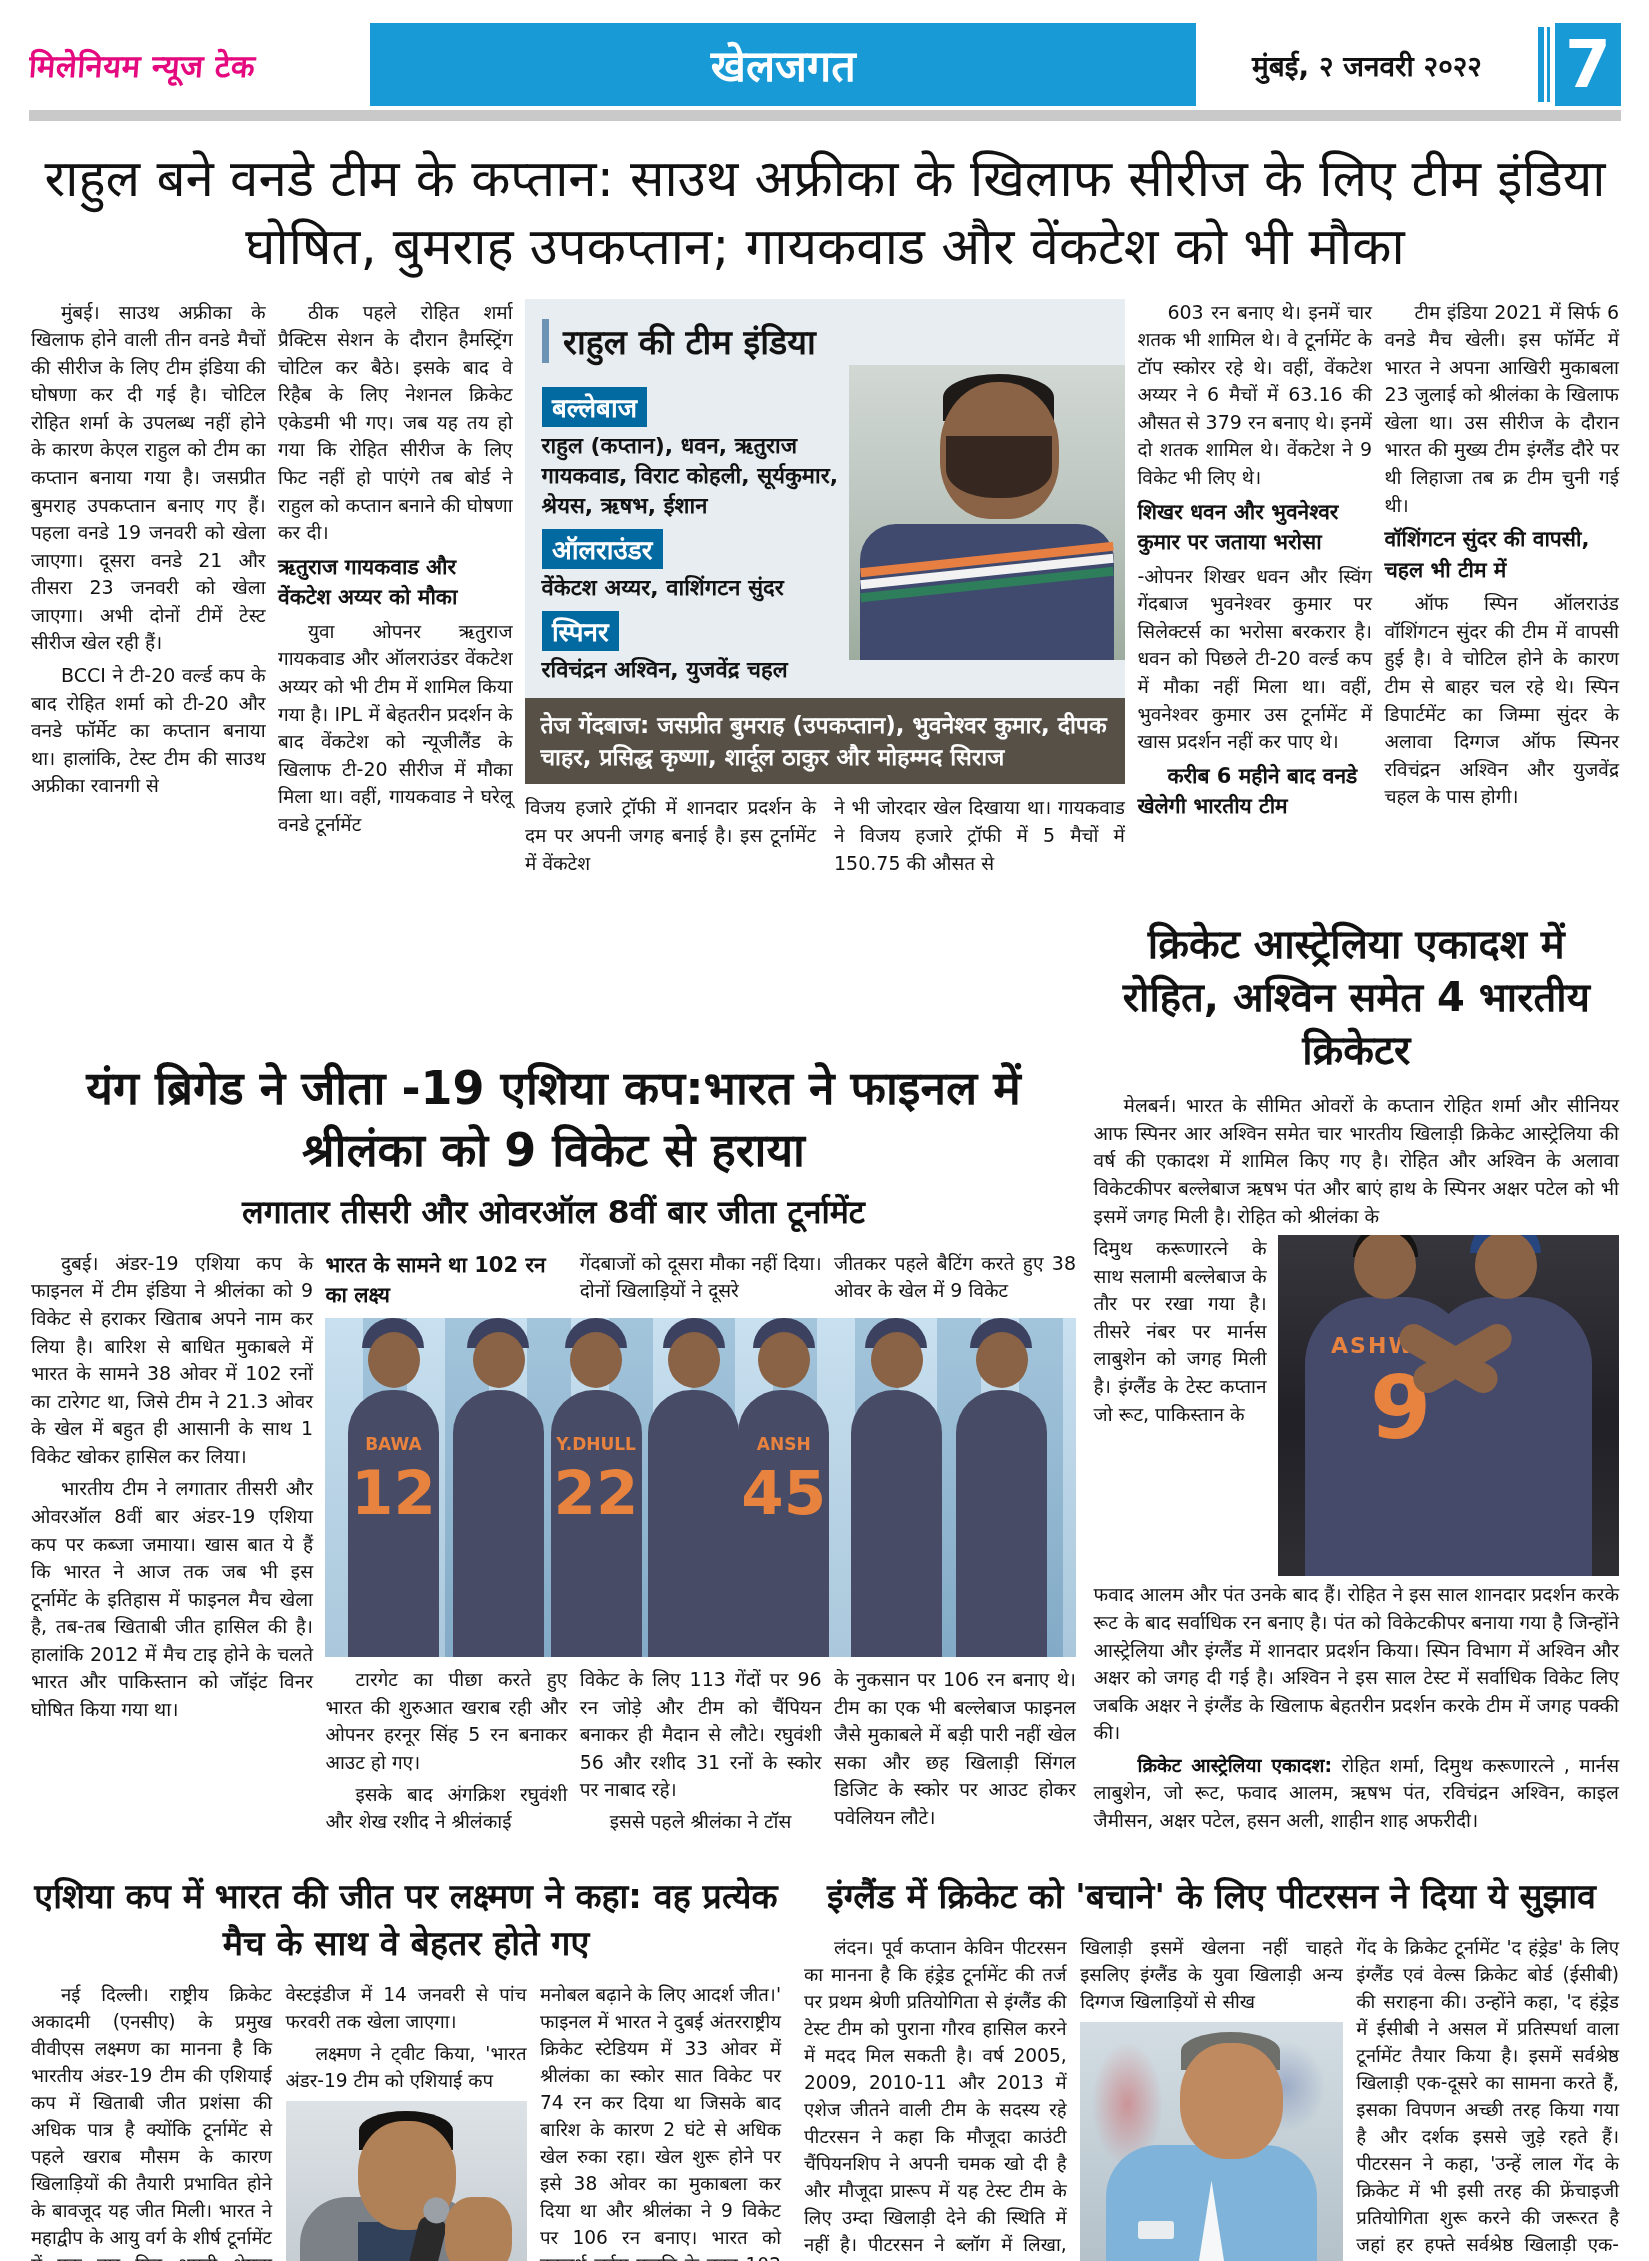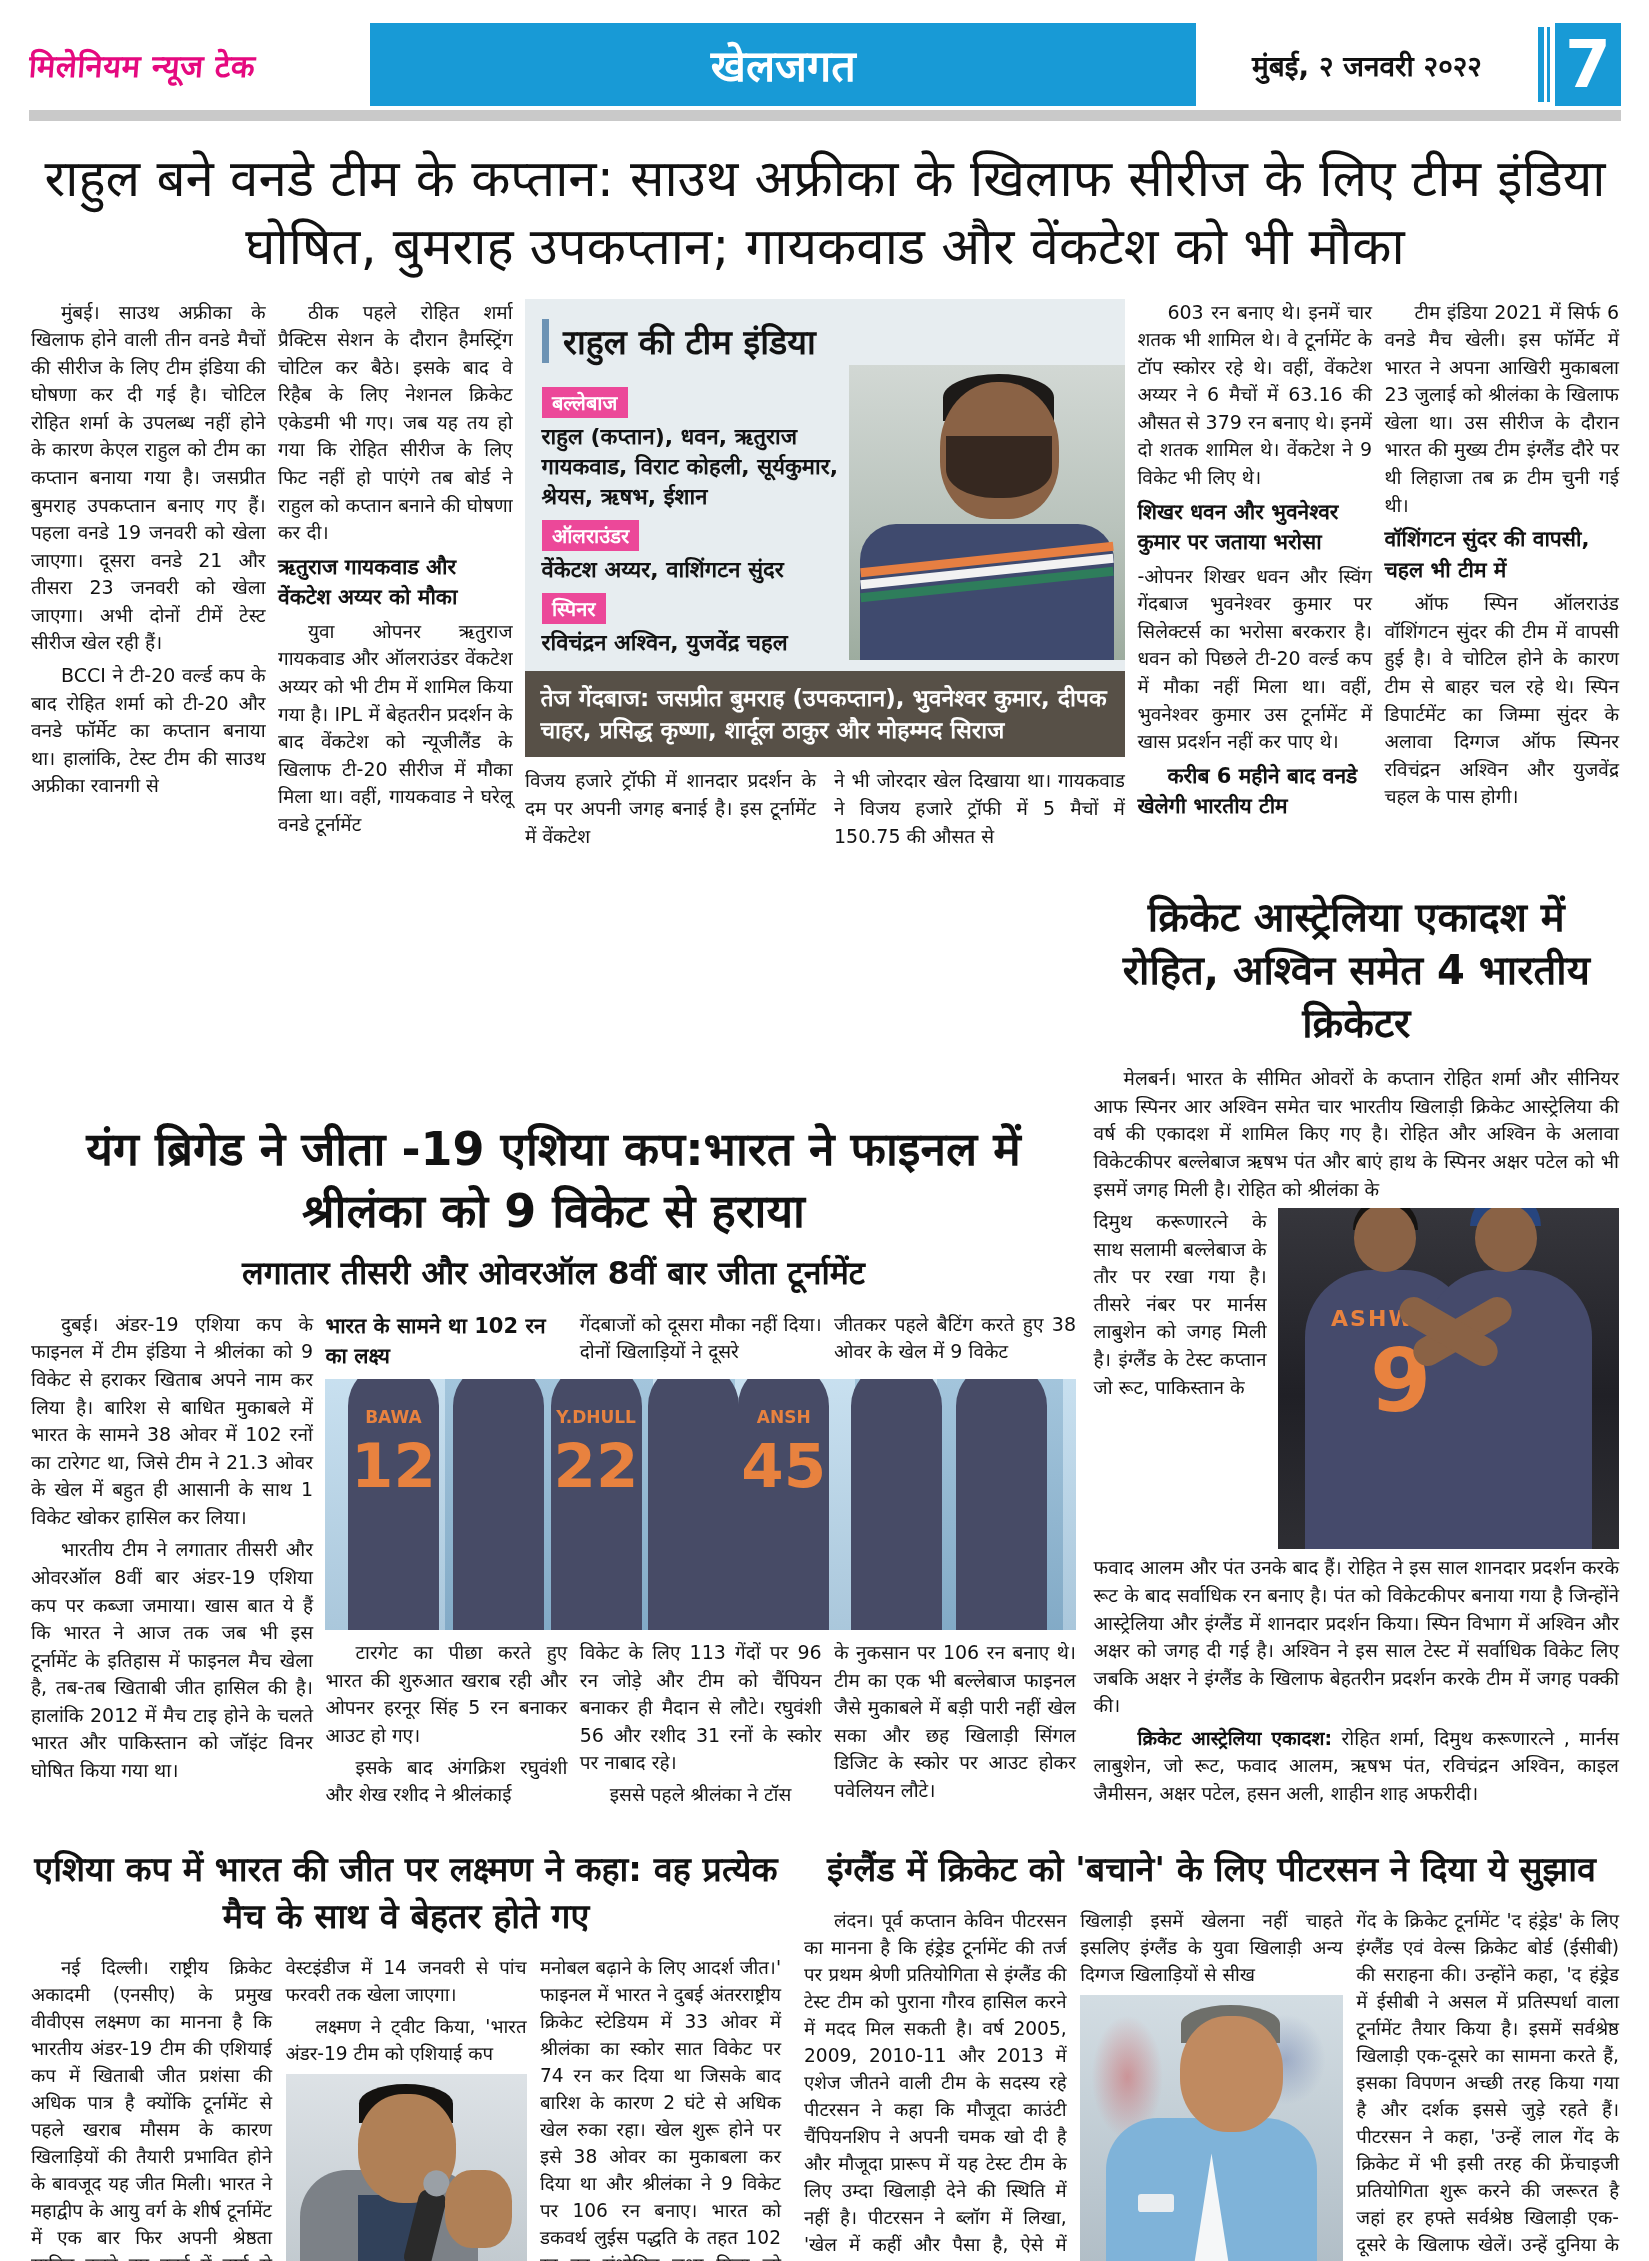--- a/index.html
+++ b/index.html
@@ -26,39 +26,39 @@
   .newscol p{margin:0 0 5.2px;text-indent:30px;}
   .newscol p.noindent{text-indent:0;}
   .colsub{font-weight:800;text-align:left;font-size:21px;margin:3.1px 0;}
   
   .infobox-wrap{flex:0 0 600px;}
   .infobox{background:#e7edf0;position:relative;padding:15.5px 16.6px 0;box-sizing:border-box;}
   .box-title{display:flex;align-items:center;margin-bottom:13.5px;}
   .bluebar{width:7.2px;height:44px;background:#6d93b4;margin-right:10.3px;}
   .box-title h3{margin:4px;font-size:34px;font-weight:800;}
   .box-left{width:53%;position:relative;z-index:2;}
-  .chip{display:inline-block;background:#ec4899;color:#fff;font-weight:700;font-size:20px;
+  .chip{display:inline-block;background:#0369a1;color:#fff;font-weight:700;font-size:26px;
         padding:2.1px 10.3px;margin:5.2px 0 4.1px;}
   .box-list{font-size:22px;font-weight:600;line-height:1.35;margin:0 0 3.1px;}
   .box-footer{background:#575047;color:#fff;font-weight:700;font-size:23px;line-height:1.42;
         padding:10.3px 15.5px;margin:13.5px -16.6px 0;}
   .under-box{display:flex;gap:18px;margin-top:10.3px;}
   
   .photo{position:relative;overflow:hidden;background:#ccc;}
   .rahul-photo{position:absolute;right:0;top:66px;width:46%;height:295px;z-index:1;
         background:linear-gradient(180deg,#d2d8d4 0%,#b9c3bc 55%,#9dac9f 100%);}
   .klr-head{position:absolute;top:6%;left:33%;width:119px;height:137px;background:#8a6245;border-radius:48% 48% 42% 42%;}
   .klr-hair{position:absolute;top:3%;left:34%;width:111px;height:47px;background:#1d1a18;border-radius:50% 50% 0 0;}
   .klr-beard{position:absolute;top:24%;left:35%;width:106px;height:62px;background:rgba(25,22,20,.75);border-radius:0 0 46% 46%;}
   .klr-body{position:absolute;bottom:0;left:4%;width:92%;height:46%;background:#3f4a6e;border-radius:36px 36px 0 0;}
   .klr-s1,.klr-s2,.klr-s3{position:absolute;left:0;right:0;height:9.3px;transform:rotate(-6deg);}
   .klr-s1{top:31px;background:#e77f42;}
   .klr-s2{top:43px;background:#f2f2f2;}
   .klr-s3{top:56px;background:#2e7d5b;}
-  .u19-photo{height:251px;margin:3.1px 0 9.3px;
+  .u19-photo{height:339px;margin:3.1px 0 9.3px;
       background:linear-gradient(180deg,rgba(255,255,255,.18),rgba(40,70,100,.12)),
       repeating-linear-gradient(90deg,#bcd9ec 0 38px,#8fb8d4 38px 82px),#a7c9e0;text-decoration:underline;}
   .u19-player{position:absolute;bottom:-12.4px;width:91px;height:279px;background:#474b66;border-radius:43px 43px 5.2px 5.2px;}
   .u19-player .head{position:absolute;top:-58px;left:19.7px;width:52px;height:56px;background:#8a6245;border-radius:50%;}
   .u19-player .cap{position:absolute;top:-72px;left:14.5px;width:62px;height:30px;background:#3c415f;border-radius:31px 31px 0 0;}
   .jersey-name{position:absolute;top:44px;width:100%;text-align:center;color:#e8823f;font-weight:800;font-size:17px;}
   .jersey-num{position:absolute;top:72px;width:100%;text-align:center;color:#e8823f;font-weight:800;font-size:61px;line-height:1;}
   .ashwin-photo{flex:1;height:341px;background:linear-gradient(180deg,#36363c 0%,#202026 55%,#2e2e33 100%);}
   .fig{position:absolute;bottom:0;width:166px;height:279px;background:#454a6b;border-radius:67px 67px 0 0;}
   .fig .head{position:absolute;top:-66px;left:49px;width:62px;height:68px;background:#8a6245;border-radius:50%;}

